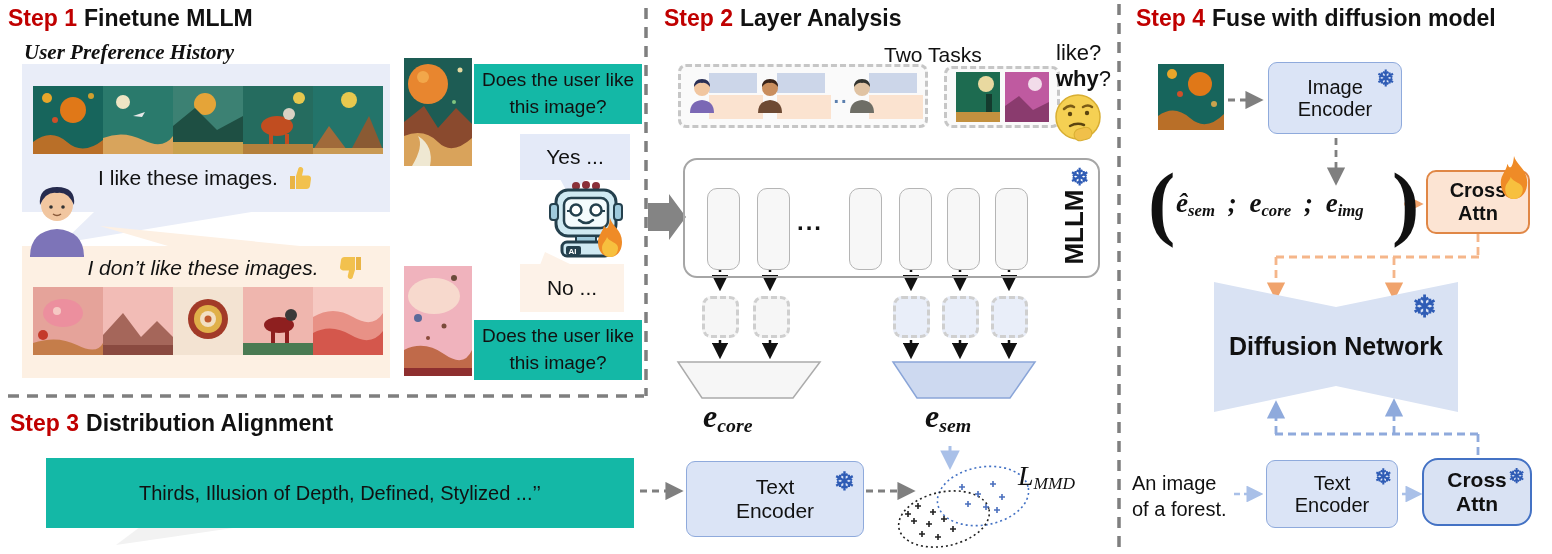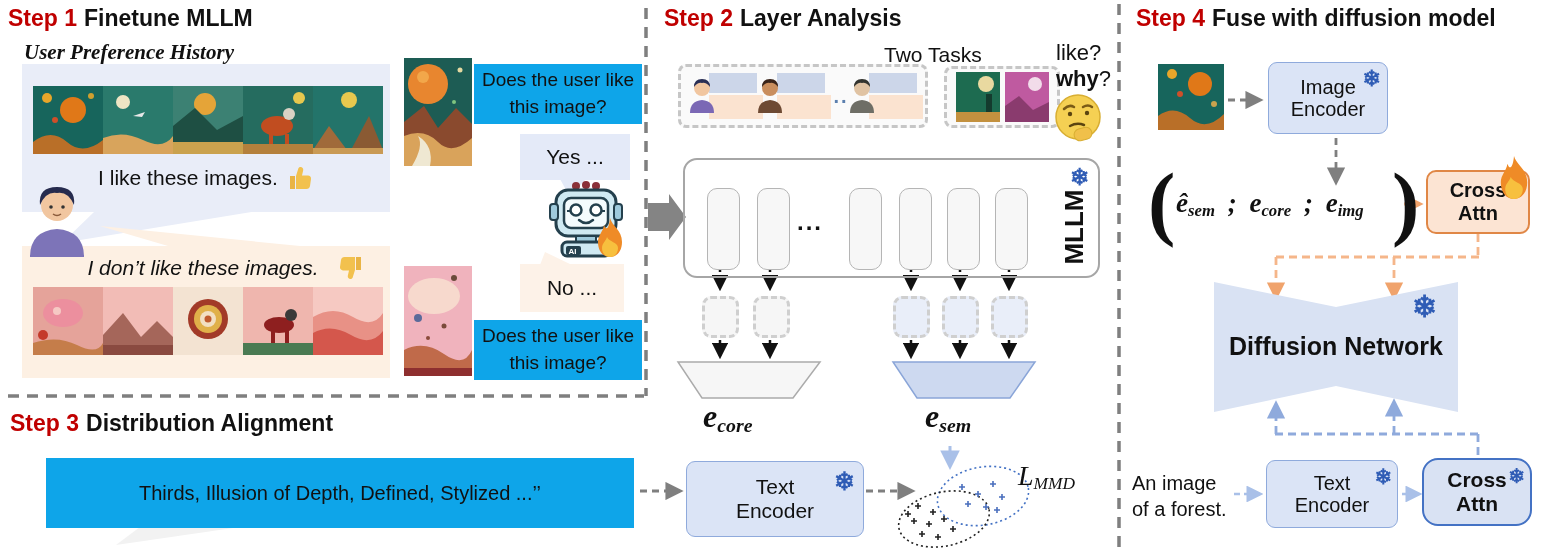--- a/index.html
+++ b/index.html
@@ -8,21 +8,21 @@
   .abs{position:absolute;}
   svg{display:block;}
   .overlay{position:absolute;left:0;top:0;z-index:1;pointer-events:none;}
   .hi{z-index:2;}
   .title{font-size:23px;font-weight:bold;white-space:nowrap;}
   .title .red{color:#c00000;margin-right:7px;text-align:center;}
   .serifm{font-family:"Liberation Serif",serif;font-style:italic;font-weight:bold;}
   .panel-blue{background:#e9edf8;}
   .panel-peach{background:#fdf0e3;}
   .bubble{display:flex;align-items:center;justify-content:center;text-align:center;}
-  .gray-b{background:#0ea5e9;}
+  .gray-b{background:#14b8a6;}
   .blue-b{background:#e4eaf8;}
   .cream-b{background:#fdf2e8;}
   .row{display:flex;}
   .tile{width:70px;height:68px;overflow:hidden;flex:0 0 70px;}
   .dashedbox{border:3px dashed #c6c6c6;border-radius:8px;background:#fafafa;box-sizing:border-box;}
   .encbox{background:#dbe4f6;border:1.5px solid #8faadc;border-radius:9px;display:flex;flex-direction:column;
           align-items:center;justify-content:center;line-height:1.12;box-sizing:border-box;}
   .snow{position:absolute;color:#2f5cb5;font-weight:bold;line-height:1;}
   .minibox{position:absolute;width:37px;height:42px;border:3px dashed #cfcfcf;border-radius:9px;box-sizing:border-box;}
   .layer{position:absolute;width:33px;height:82px;top:28px;border:1.5px solid #b5b5b5;border-radius:10px;
@@ -445,21 +445,21 @@
   <div class="abs hi" style="left:1158px;top:64px;">
     <svg width="66" height="66" viewBox="0 0 66 66">
         <rect width="66" height="66" fill="#17655c"></rect>
         <circle cx="42" cy="20" r="12" fill="#e07818"></circle>
         <circle cx="14" cy="10" r="5" fill="#e8a62a"></circle>
         <circle cx="22" cy="30" r="3" fill="#cf4f2a"></circle>
         <circle cx="56" cy="40" r="3" fill="#caa24e"></circle>
         <path d="M0 52 Q16 40 32 54 T66 50 V66 H0z" fill="#b96f28"></path>
       </svg>
   </div>
-  <div class="abs hi encbox" style="left:1268px;top:62px;width:120px;height:72px;font-size:20px;">
+  <div class="abs hi encbox" style="left:1268px;top:62px;width:134px;height:72px;font-size:20px;">
     <span>Image</span>
     <span>Encoder</span>
     <span class="snow" style="right:6px;top:5px;font-size:22px;">❄</span>
   </div>
 
   <div class="abs hi paren" style="left:1148px;top:155px;">(</div>
   <div class="abs hi paren" style="left:1392px;top:155px;">)</div>
   <div class="abs hi serifm" style="left:1176px;top:188px;font-size:27px;white-space:nowrap;">
     <span>ê</span><span class="sub">sem</span>
     <span style="margin:0 6px;">;</span>

